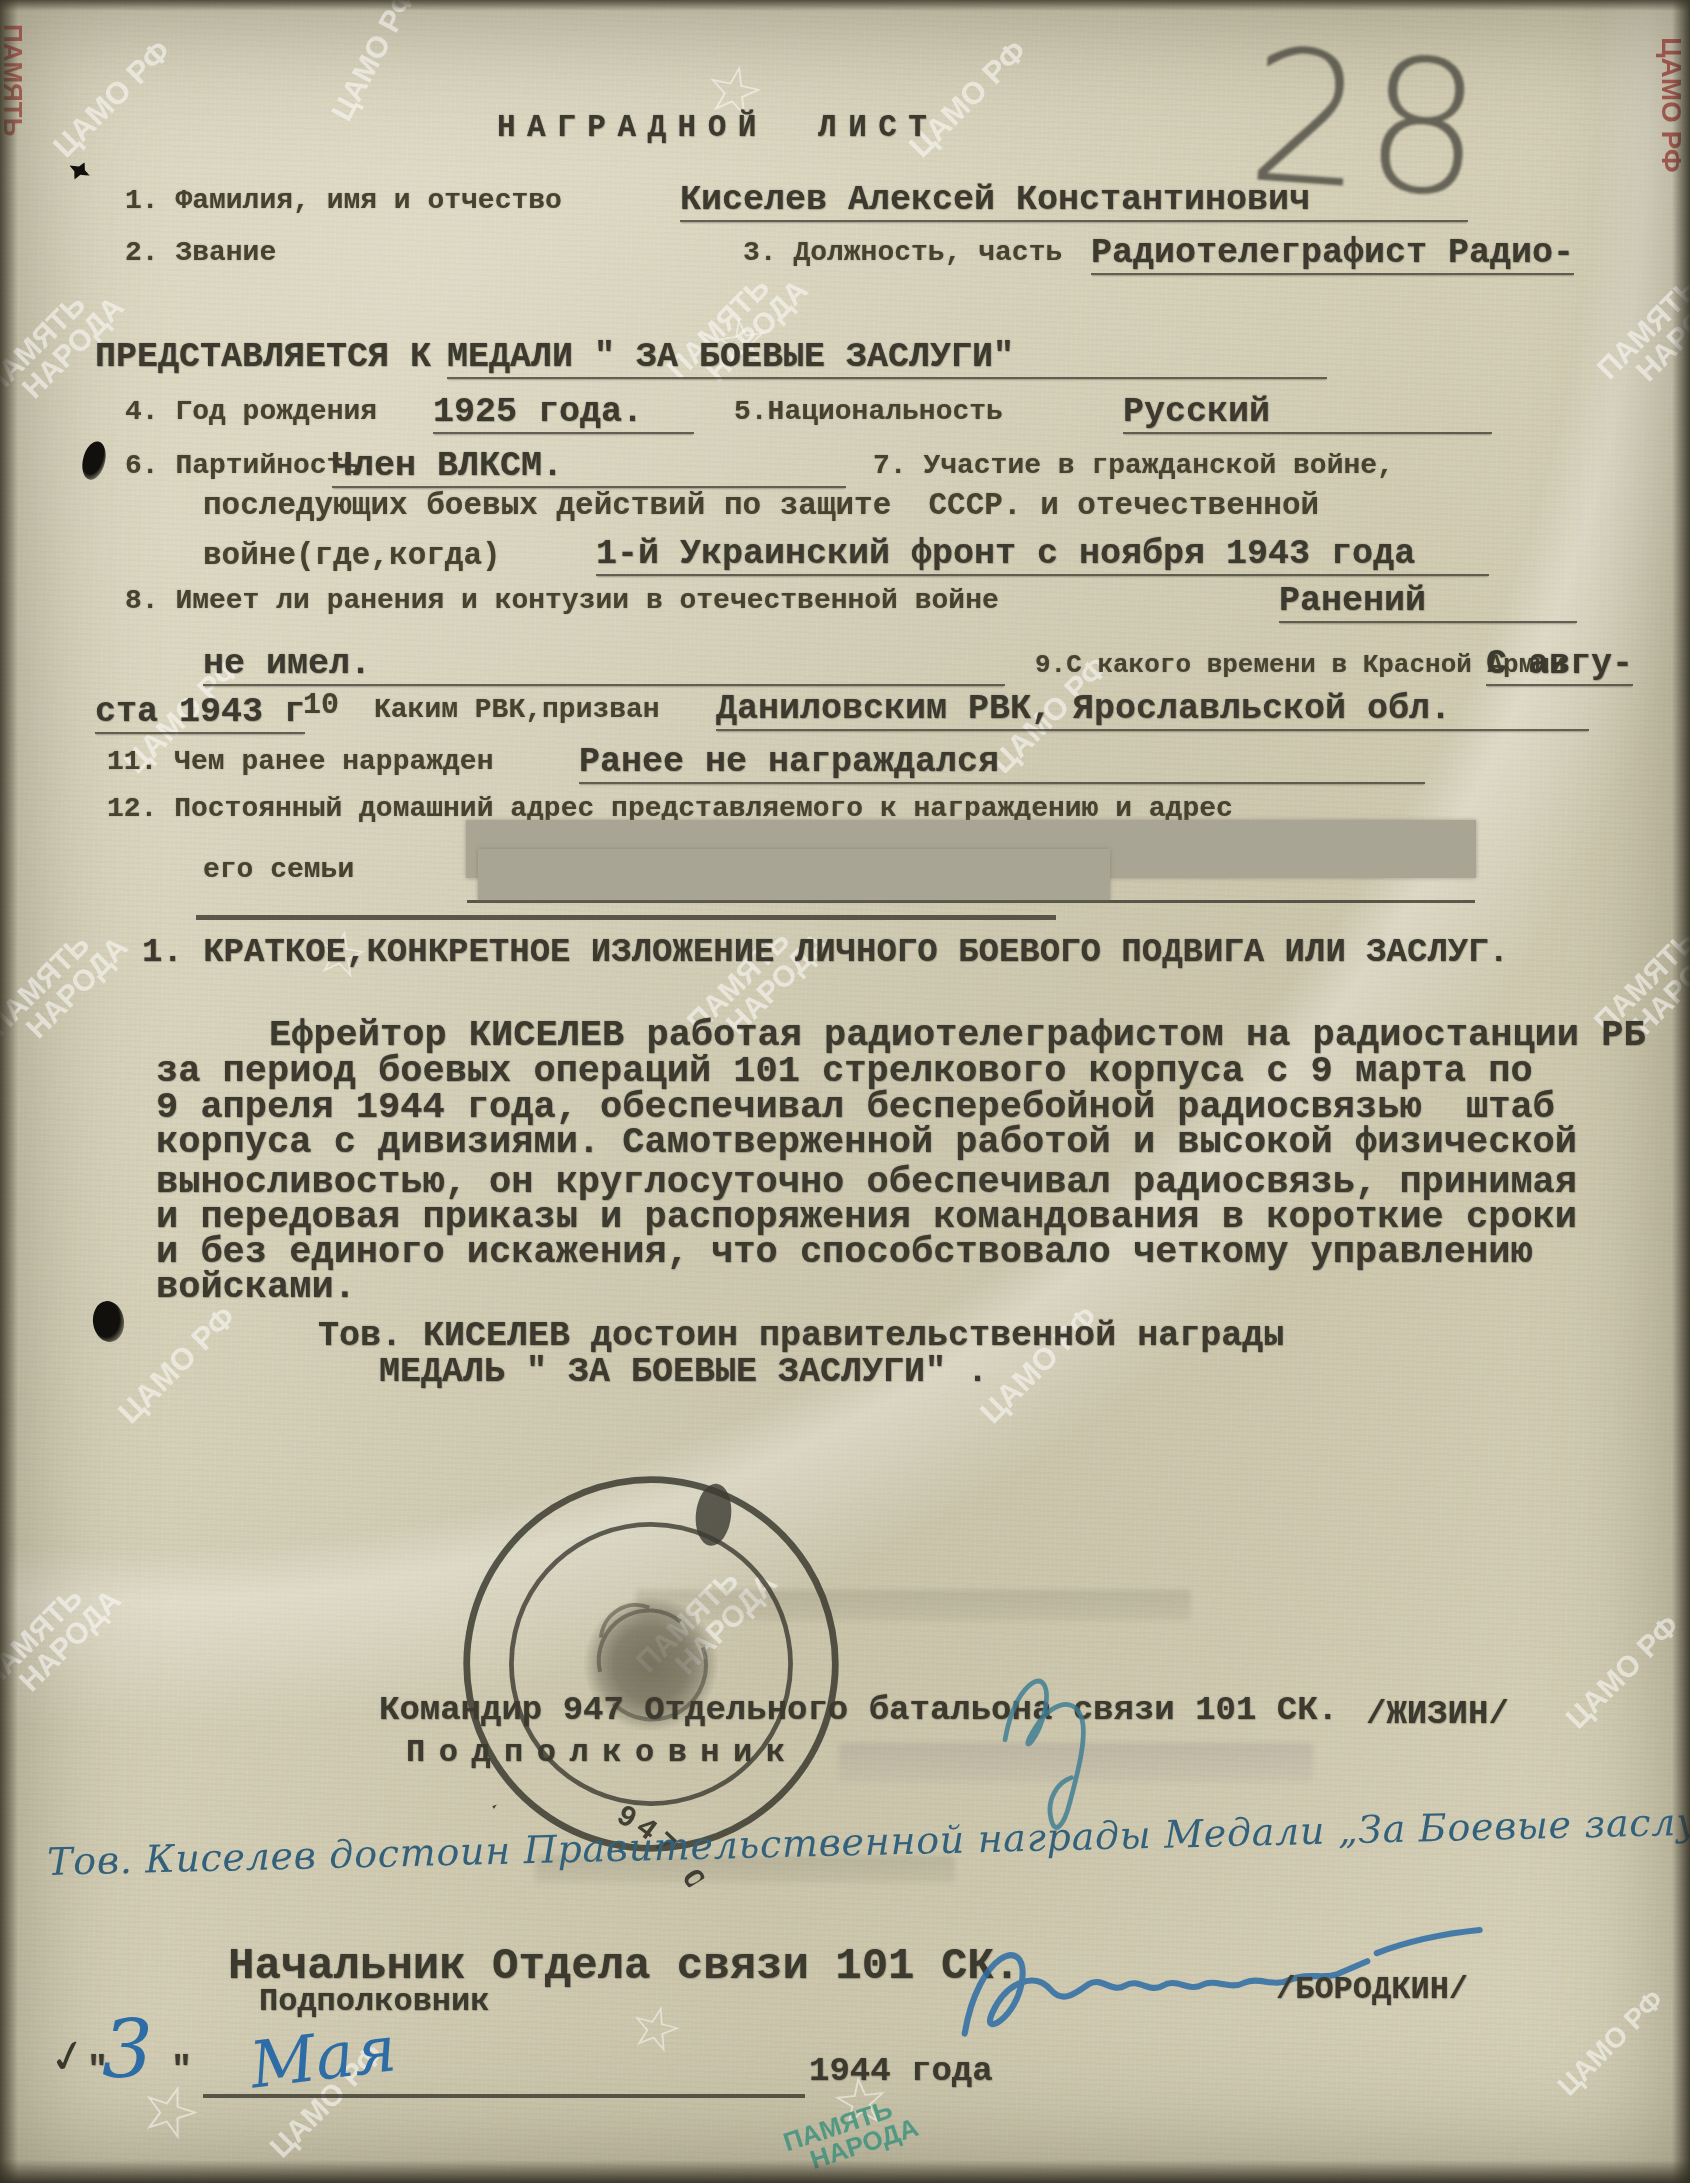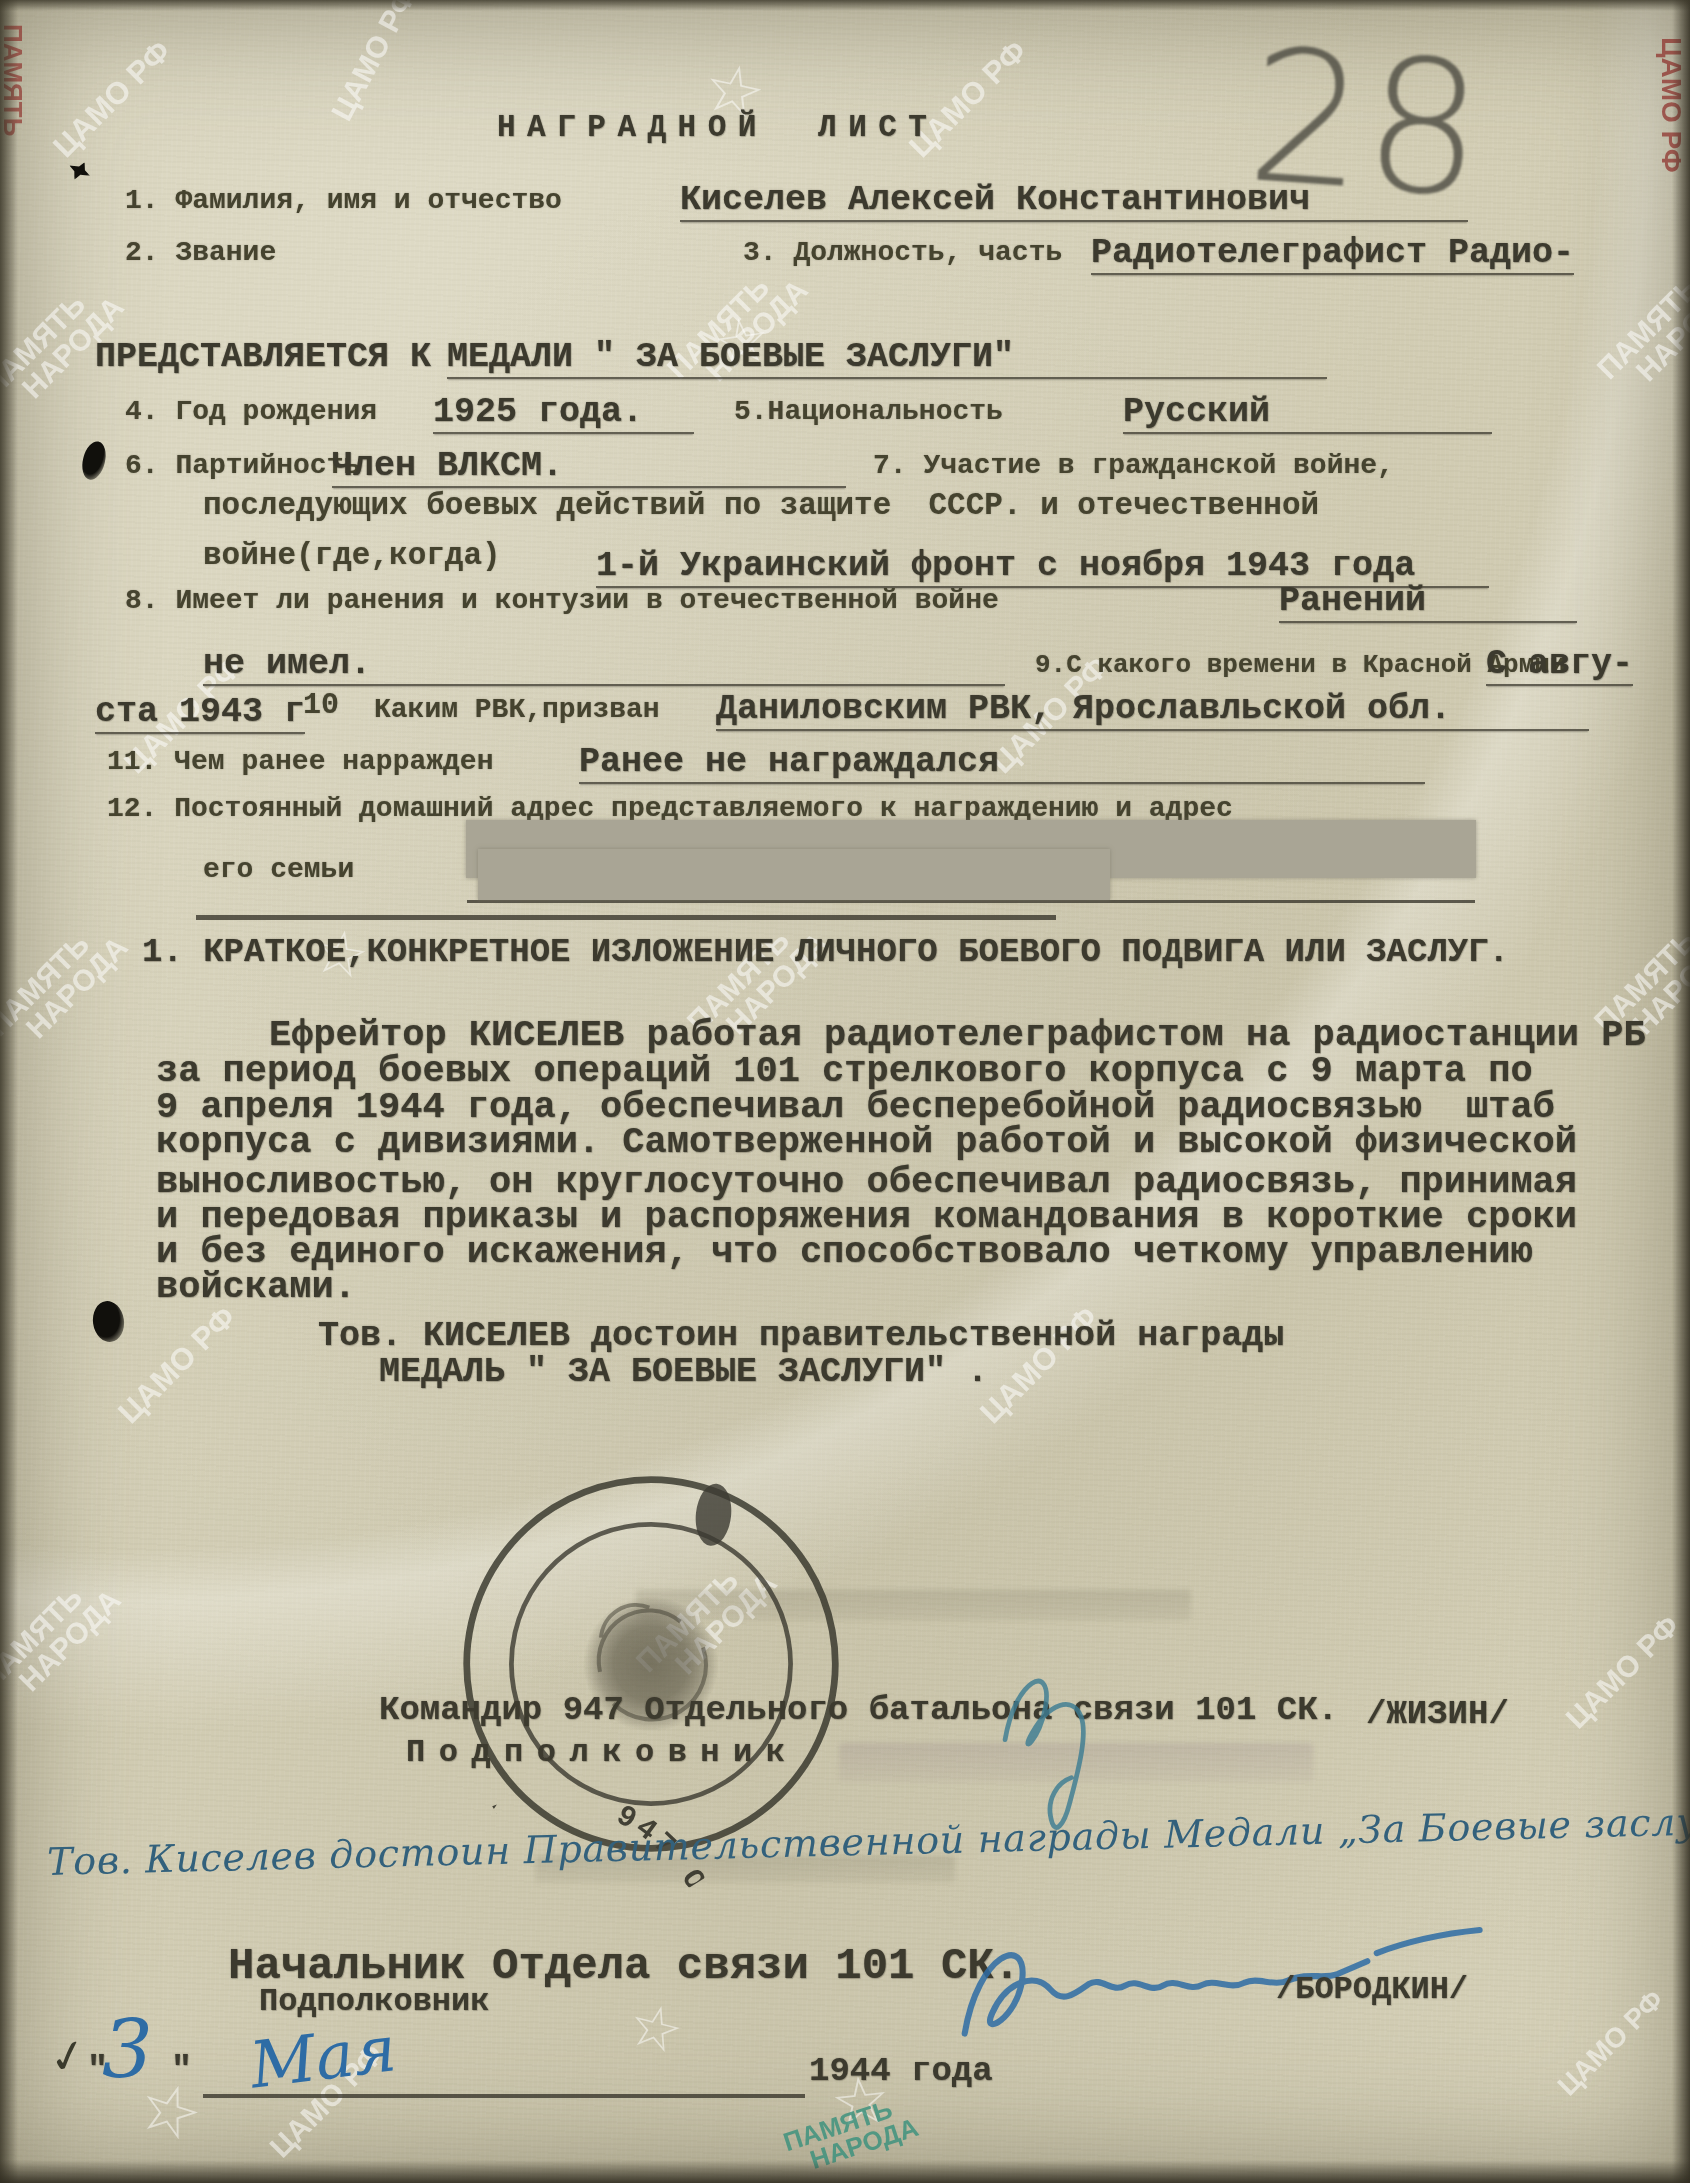--- a/index.html
+++ b/index.html
@@ -127,21 +127,21 @@
   <span class="lbl" style="left:734px;top:396px;">5.Национальность</span>
   <span class="typ uline" style="left:1123px;top:392px;min-width:369px;">Русский</span>
 
   <span class="lbl" style="left:125px;top:450px;">6. Партийность</span>
   <span class="typ uline" style="left:332px;top:446px;min-width:514px;">Член ВЛКСМ.</span>
   <span class="lbl" style="left:873px;top:450px;">7. Участие в гражданской войне,</span>
 
   <span class="lbl" style="left:203px;top:488px;font-size:31px;">последующих боевых действий по защите  СССР. и отечественной</span>
 
   <span class="lbl" style="left:203px;top:538px;font-size:31px;">войне(где,когда)</span>
-  <span class="typ uline" style="left:596px;top:546px;min-width:893px;">1-й Украинский фронт с ноября 1943 года</span>
+  <span class="typ uline" style="left:596px;top:534px;min-width:893px;">1-й Украинский фронт с ноября 1943 года</span>
 
   <span class="lbl" style="left:125px;top:585px;">8. Имеет ли ранения и контузии в отечественной войне</span>
   <span class="typ uline" style="left:1279px;top:581px;min-width:298px;">Ранений</span>
 
   <span class="typ uline" style="left:203px;top:644px;min-width:802px;">не имел.</span>
   <span class="lbl" style="left:1035px;top:650px;font-size:26px;">9.С какого времени в Красной Армии</span>
   <span class="typ uline" style="left:1486px;top:644px;min-width:135px;">С авгу-</span>
 
   <span class="typ uline" style="left:95px;top:692px;min-width:203px;">ста 1943 г</span>
   <span class="lbl" style="left:303px;top:688px;font-size:30px;">10</span>

